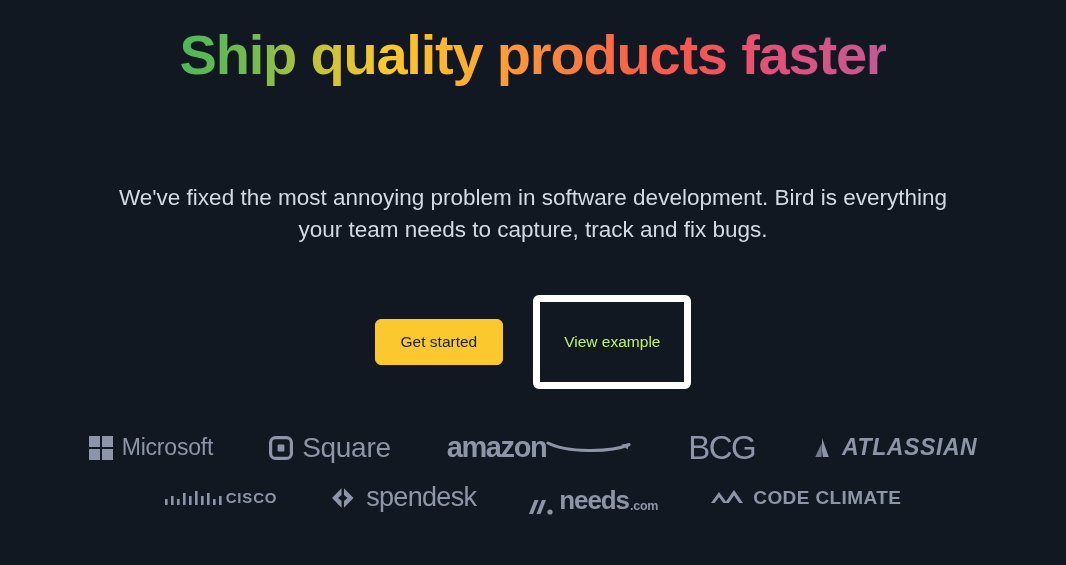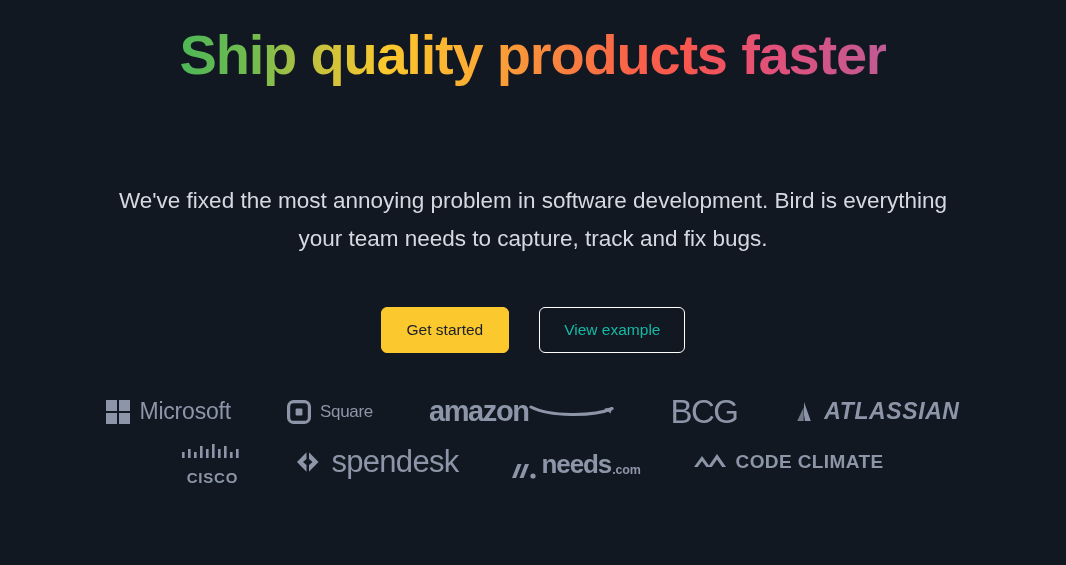--- a/index.html
+++ b/index.html
@@ -53,21 +53,21 @@
     white-space: nowrap;
   }
 
   
   .subtitle {
     margin: 0;
     padding-top: 94px;
     width: 830px;
     text-align: center;
     font-size: 22.5px;
-    line-height: 38px;
+    line-height: 32px;
     color: #d4d9e2;
     font-weight: 400;
   }
 
   
   .cta-row {
     display: flex;
     align-items: center;
     justify-content: center;
     gap: 30px;
@@ -85,23 +85,23 @@
   }
   .btn-primary {
     background: #FBC82E;
     color: #1b1f27;
     border: 1px solid #FBC82E;
     padding: 14px 25px;
     font-weight: 400;
   }
   .btn-secondary {
     background: transparent;
-    color: #14b8a6;
-    border: 1px solid #ffffff;
-    padding: 14px 24px;
+    color: #bef264;
+    border: 7px solid #ffffff;
+    padding: 32px 24px;
     font-weight: 400;
   }
 
   
   .logos {
     padding-top: 41px;
     width: 830px;
     display: flex;
     flex-direction: column;
     align-items: center;
@@ -123,32 +123,32 @@
     color: #8d96a8;
     height: 36px;
   }
   .logo svg { display: block; }
   .logo-text {
     font-family: "Liberation Sans", sans-serif;
     color: #8d96a8;
   }
 
   .t-microsoft  { font-size: 23px; font-weight: 400; letter-spacing: -0.2px; }
-  .t-square     { font-size: 17px; font-weight: 400; letter-spacing: -0.3px; }
+  .t-square     { font-size: 28px; font-weight: 400; letter-spacing: -0.3px; }
   .t-amazon     { font-size: 29px; font-weight: 700; letter-spacing: -1.4px; }
   .t-bcg        { font-size: 33px; font-weight: 400; letter-spacing: -1.6px; }
   .t-atlassian  { font-size: 23px; font-weight: 700; letter-spacing: 0.6px; font-style: italic; }
   .t-airbus     { font-size: 32px; font-weight: 700; letter-spacing: -0.6px; }
   .t-cisco      { font-size: 15px; font-weight: 700; letter-spacing: 0.8px; }
-  .t-spendesk   { font-size: 31px; font-weight: 500; letter-spacing: -0.7px; }
+  .t-spendesk   { font-size: 27px; font-weight: 500; letter-spacing: -0.7px; }
   .t-monday     { font-size: 26px; font-weight: 700; letter-spacing: -1.1px; }
   .t-monday-tld { font-size: 12.5px; font-weight: 700; letter-spacing: -0.2px; }
   .t-codeclimate{ font-size: 19px; font-weight: 700; letter-spacing: 0.4px; }
 
-  .logo-cisco { flex-direction: column; gap: 11px; }
+  .logo-cisco { flex-direction: row; gap: 1px; }
   .logo-monday { gap: 1px; align-items: flex-end; }
   .amazon-wrap { display: flex; flex-direction: row; align-items: center; gap: 0px; }
 </style>
 </head>
 <body>
 
 <div class="hero">
 
   <h1 class="headline">Ship quality products faster</h1>
 

